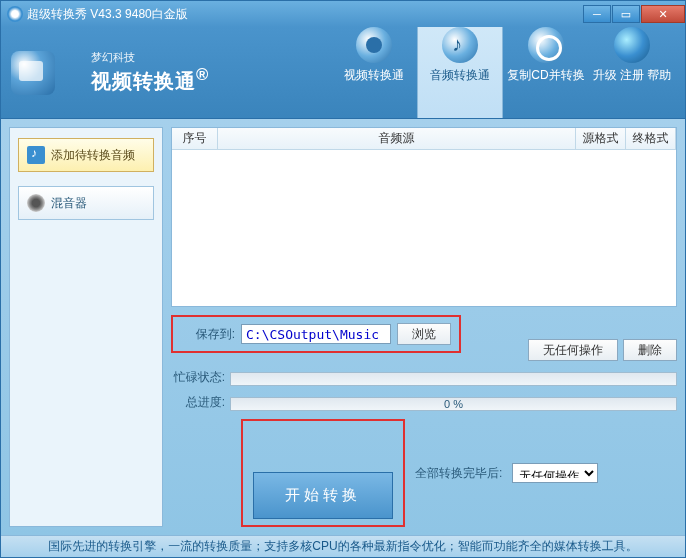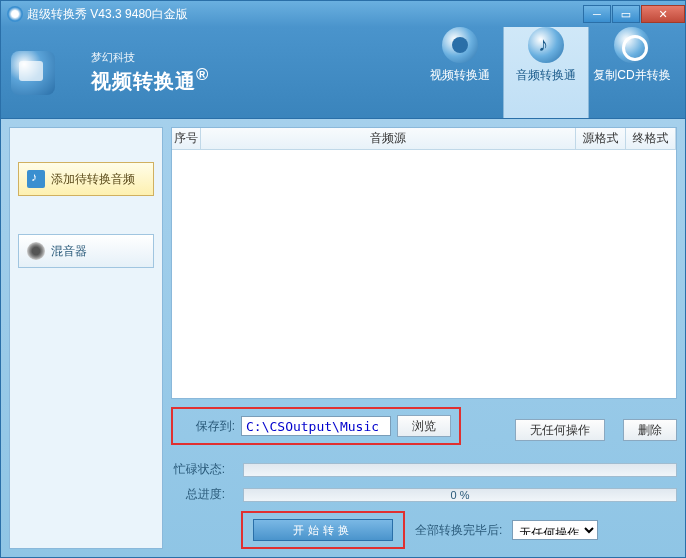--- a/index.html
+++ b/index.html
@@ -22,41 +22,41 @@
 .tab { width: 86px; display: flex; flex-direction: column; align-items: center; justify-content: flex-start; color: #fff; font-size: 12px; cursor: pointer; border-left: 1px solid transparent; border-right: 1px solid transparent; }
 .tab.active { background: linear-gradient(#d0e8f8, #c0dff5); color: #1a5a8a; border-left: 1px solid #8ab8da; border-right: 1px solid #8ab8da; }
 .tab-icon { width: 36px; height: 36px; border-radius: 50%; margin-bottom: 4px; background: radial-gradient(circle at 35% 35%, #fff, #6ab0e0 50%, #2a6fa8); position: relative; }
 .tab.t1 .tab-icon::after{content:"";position:absolute;left:10px;top:10px;width:16px;height:16px;border-radius:50%;background:#2a6fa8;}
 .tab.t2 .tab-icon::after{content:"♪";position:absolute;left:10px;top:6px;font-size:20px;color:#2a6fa8;}
 .tab.t2.active .tab-icon::after{color:#1a5a8a;}
 .tab.t3 .tab-icon::after{content:"";position:absolute;left:8px;top:8px;width:20px;height:20px;border:3px solid #fff;border-radius:50%;}
 .tab.t4 .tab-icon{background:radial-gradient(circle at 35% 35%, #aef, #3a8fd0 50%, #1a5a8a);}
 .body-area { flex: 1; display: flex; padding: 8px; gap: 8px; background: linear-gradient(#a5d0ec, #8fc5e5); }
 .sidebar { width: 154px; background: #eaf4fb; border: 1px solid #8ab8da; display: flex; flex-direction: column; padding: 10px 8px; gap: 14px; }
-.side-btn { height: 34px; background: linear-gradient(#fff, #e5f0f8); border: 1px solid #a0c5e0; display: flex; align-items: center; padding: 0 8px; gap: 6px; color: #2a5a7a; cursor: pointer; margin-top: 24px; }
+.side-btn { height: 34px; background: linear-gradient(#fff, #e5f0f8); border: 1px solid #a0c5e0; display: flex; align-items: center; padding: 0 8px; gap: 6px; color: #2a5a7a; cursor: pointer; }
 .side-btn.active { background: linear-gradient(#fffde8, #fdf0b0); border-color: #d0b060; color: #5a4a1a; }
 .side-icon { width: 18px; height: 18px; background: #5ba3d8; border-radius: 2px; position: relative; flex-shrink: 0; }
 .side-btn.active .side-icon { background: #3a8fd0; }
 .side-icon.music::after { content: "♪"; color: #fff; font-size: 12px; position: absolute; left: 4px; top: 0; }
 .side-icon.merge::after { content: "≡"; color: #5ba3d8; background: #fff; position: absolute; left: 2px; top: 1px; width: 14px; height: 15px; font-size: 11px; text-align: center; }
 .side-icon.mixer { border-radius: 50%; background: radial-gradient(circle, #555 30%, #888 50%, #ccc 70%); }
 .main { flex: 1; display: flex; flex-direction: column; }
 .table-area { flex: 1; background: #fff; border: 1px solid #8ab8da; }
 .thead { display: flex; height: 22px; background: linear-gradient(#f8fbfd, #e8f2f9); border-bottom: 1px solid #c0d8e8; }
 .th { border-right: 1px solid #c0d8e8; display: flex; align-items: center; justify-content: center; color: #333; font-size: 12px; }
 .controls { padding: 8px 0 0 0; }
-.row { display: flex; align-items: center; margin-bottom: 8px; gap: 18px; }
+.row { display: flex; align-items: flex-end; margin-bottom: 8px; gap: 5px; }
 .row label { color: #2a5a7a; width: 54px; text-align: right; }
 .path-box { border: 2px solid #e03030; padding: 6px 8px; display: flex; align-items: center; gap: 6px; margin-bottom: 8px; }
 .text-input { height: 20px; border: 1px solid #7a9db8; padding: 0 4px; font-family: monospace; font-size: 13px; color: #0000cc; background: #fff; }
 .btn { height: 22px; padding: 0 14px; background: linear-gradient(#fdfdfd, #e8eef3); border: 1px solid #8aa8c0; color: #333; display: inline-flex; align-items: center; justify-content: center; cursor: pointer; }
 .progress { flex: 1; height: 14px; background: linear-gradient(#e0e8ef, #f0f5f9); border: 1px solid #a0bcd0; position: relative; font-size: 11px; color: #2a5a7a; text-align: center; line-height: 13px; }
 .start-row { display: flex; align-items: center; gap: 10px; padding: 0 0 0 70px; }
 .start-wrap { border: 2px solid #e03030; padding: 6px 10px; }
-.start-btn { width: 140px; height: 22px; background: linear-gradient(#7ab8e5, #4a94cc); border: 1px solid #2a6fa8; color: #fff; font-size: 11px; letter-spacing: 4px; display: flex; align-items: center; justify-content: center; cursor: pointer; }
+.start-btn { width: 140px; height: 47px; background: linear-gradient(#7ab8e5, #4a94cc); border: 1px solid #2a6fa8; color: #fff; font-size: 15px; letter-spacing: 4px; display: flex; align-items: center; justify-content: center; cursor: pointer; margin-top: 45px; }
 .select { height: 20px; border: 1px solid #7a9db8; background: #fff; font-size: 12px; padding: 4px 2px; }
 .statusbar { height: 22px; background: linear-gradient(#c5e0f2, #a5d0ec); border-top: 1px solid #8ab8da; display: flex; align-items: center; justify-content: center; color: #1a5a8a; font-size: 12px; }
 </style>
 </head>
 <body>
 
 <div class="window">
 
   <div class="titlebar">
     <div class="icon"></div>
@@ -82,41 +82,45 @@
         <span>视频转换通</span>
       </div>
       <div class="tab t2 active">
         <div class="tab-icon"></div>
         <span>音频转换通</span>
       </div>
       <div class="tab t3">
         <div class="tab-icon"></div>
         <span>复制CD并转换</span>
       </div>
+      <div class="tab t4">
+        <div class="tab-icon"></div>
+        <span>升级 注册 帮助</span>
+      </div>
     </div>
   </div>
 
   <div class="body-area">
 
     <div class="sidebar">
       <div class="side-btn active">
         <div class="side-icon music"></div>
         <span>添加待转换音频</span>
       </div>
       <div class="side-btn">
         <div class="side-icon mixer"></div>
         <span>混音器</span>
       </div>
     </div>
 
     <div class="main">
 
       <div class="table-area">
         <div class="thead">
-          <div class="th" style="width:29px">序号</div>
+          <div class="th" style="width:46px">序号</div>
           <div class="th" style="flex:1">音频源</div>
           <div class="th" style="width:50px">源格式</div>
           <div class="th" style="width:50px">终格式</div>
         </div>
       </div>
 
       <div class="controls">
 
         <div class="row">
           <div class="path-box">
@@ -146,14 +150,15 @@
           <span style="color:#2a5a7a">全部转换完毕后:</span>
           <select class="select">
             <option>无任何操作</option>
           </select>
         </div>
 
       </div>
     </div>
   </div>
 
+  <div class="statusbar">国际先进的转换引擎，一流的转换质量；支持多核CPU的各种最新指令优化；智能而功能齐全的媒体转换工具。</div>
 
 </div>
 
 </body></html>

